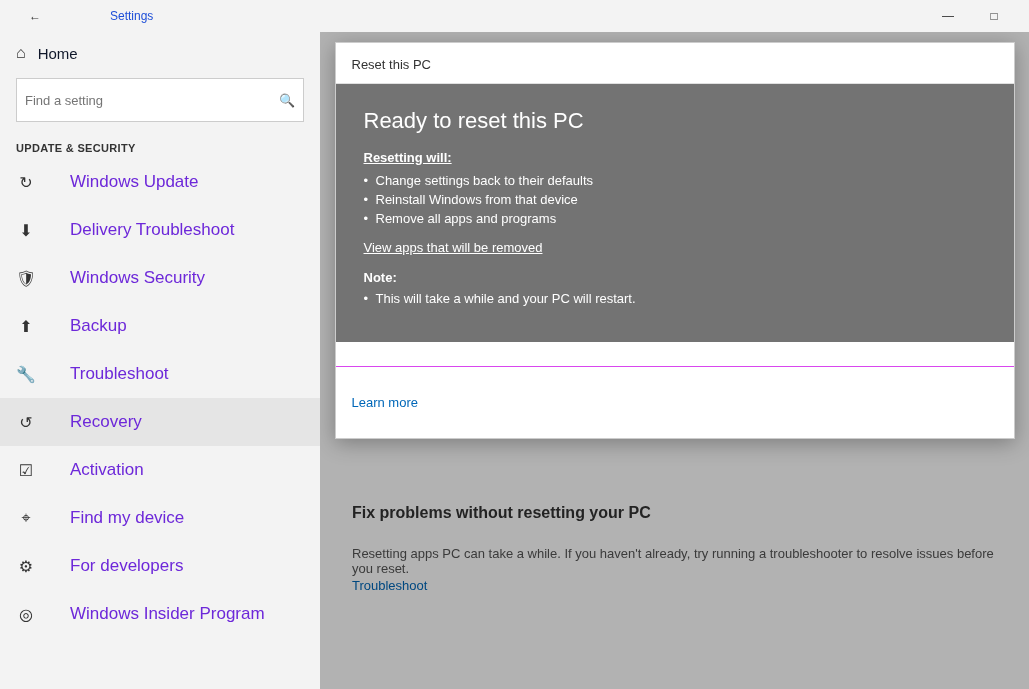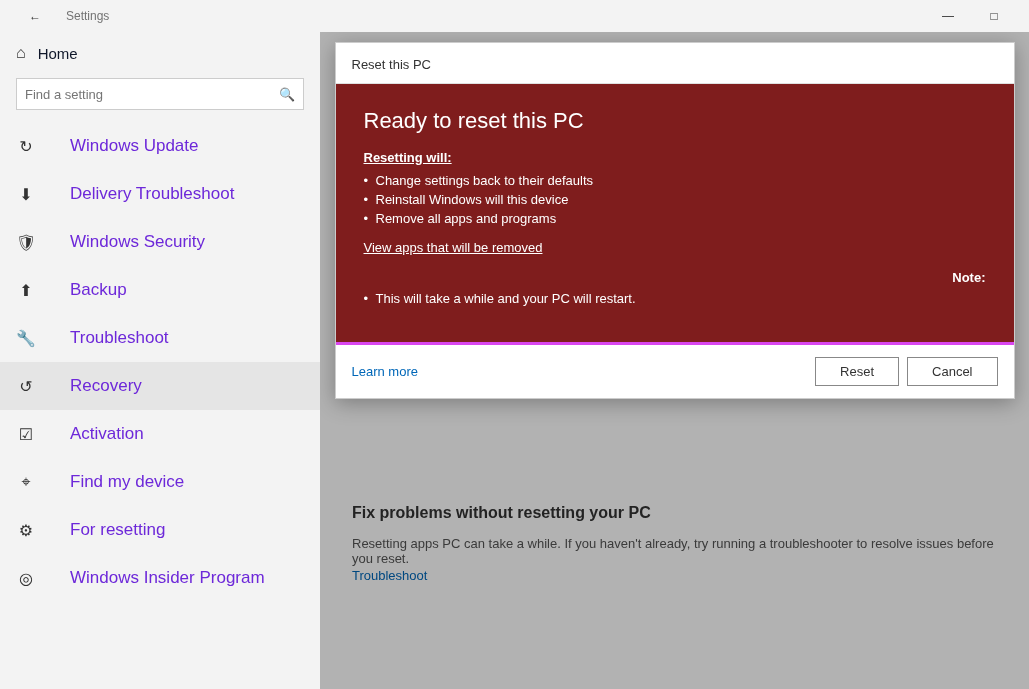--- a/index.html
+++ b/index.html
@@ -21,21 +21,22 @@
       padding: 0 12px;
       justify-content: space-between;
     }
     .titlebar-left {
       display: flex;
       align-items: center;
       gap: 8px;
     }
     .titlebar-title {
       font-size: 12px;
-      color: #737373;
+      color: #1d4ed8;
+      margin-left: 44px;
     }
     .titlebar-controls {
       display: flex;
       gap: 0;
     }
     .titlebar-btn {
       width: 46px;
       height: 32px;
       display: flex;
       align-items: center;
@@ -77,21 +78,21 @@
       font-size: 15px;
       color: #0f172a;
     }
 
     .search-box {
       margin: 4px 16px 12px 16px;
       position: relative;
     }
     .search-box input {
       width: 100%;
-      height: 32px;
+      height: 44px;
       padding: 0 32px 0 8px;
       border: 1px solid #ccc;
       background: #fff;
       font-size: 13px;
       outline: none;
     }
     .search-box-icon {
       position: absolute;
       right: 8px;
       top: 50%;
@@ -148,21 +149,21 @@
     .section-title {
       font-size: 14px;
       font-weight: 600;
       color: #333;
       margin-bottom: 12px;
     }
     .fix-section-title {
       font-size: 16px;
       font-weight: 600;
       color: #333;
-      margin-bottom: 14px;
+      margin-bottom: 24px;
     }
     .fix-section-desc {
       font-size: 13px;
       color: #555;
     }
     .fix-link {
       color: #0067b8;
       text-decoration: none;
       font-size: 13px;
       cursor: pointer;
@@ -192,21 +193,21 @@
     .dialog-titlebar {
       background: #fff;
       padding: 12px 16px 10px 16px;
       border-bottom: 1px solid #e0e0e0;
     }
     .dialog-title-text {
       font-size: 13px;
       color: #333;
     }
     .dialog-body {
-      background: #7f1d1d;
+      background: #737373;
       padding: 24px 28px;
       color: #fff;
     }
     .dialog-heading {
       font-size: 22px;
       font-weight: 400;
       margin-bottom: 16px;
     }
     .resetting-will {
       font-size: 13px;
@@ -235,29 +236,29 @@
       font-size: 13px;
       cursor: pointer;
     }
     .note-section {
       margin-top: 14px;
     }
     .note-label {
       font-size: 13px;
       font-weight: 600;
       margin-bottom: 6px;
-      text-align: right;
     }
     .dialog-footer {
       background: #fff;
-      padding: 12px 16px;
+      padding: 28px 16px;
       display: flex;
       align-items: center;
       justify-content: space-between;
-      border-top: 3px solid #d946ef;
+      border-top: 1px solid #d946ef;
+      margin-top: 24px;
     }
     .footer-learn-more {
       color: #0067b8;
       text-decoration: none;
       font-size: 13px;
       cursor: pointer;
     }
     .footer-buttons {
       display: flex;
       gap: 8px;
@@ -306,20 +307,21 @@
     <div class="sidebar-home">
       <span class="sidebar-home-icon">⌂</span>
       <span class="sidebar-home-label">Home</span>
     </div>
 
     <div class="search-box">
       <input type="text" placeholder="Find a setting" style="">
       <span class="search-box-icon">🔍</span>
     </div>
 
+    <div class="sidebar-section-title">Update &amp; Security</div>
 
     <div class="sidebar-item">
       <span class="sidebar-item-icon">↻</span>
       <span class="sidebar-item-label">Windows Update</span>
     </div>
     <div class="sidebar-item">
       <span class="sidebar-item-icon">⬇</span>
       <span class="sidebar-item-label">Delivery Troubleshoot</span>
     </div>
     <div class="sidebar-item">
@@ -341,21 +343,21 @@
     <div class="sidebar-item">
       <span class="sidebar-item-icon">☑</span>
       <span class="sidebar-item-label">Activation</span>
     </div>
     <div class="sidebar-item">
       <span class="sidebar-item-icon">⌖</span>
       <span class="sidebar-item-label">Find my device</span>
     </div>
     <div class="sidebar-item">
       <span class="sidebar-item-icon">⚙</span>
-      <span class="sidebar-item-label">For resetting</span>
+      <span class="sidebar-item-label">For developers</span>
     </div>
     <div class="sidebar-item">
       <span class="sidebar-item-icon">◎</span>
       <span class="sidebar-item-label">Windows Insider Program</span>
     </div>
 
   </div>
 
   <div class="main-content">
     <h1 class="page-title">Recovery</h1>
@@ -372,38 +374,34 @@
 
         <div class="dialog-titlebar">
           <span class="dialog-title-text">Reset this PC</span>
         </div>
 
         <div class="dialog-body">
           <div class="dialog-heading">Ready to reset this PC</div>
           <div class="resetting-will">Resetting will:</div>
           <ul class="bullet-list">
             <li>Change settings back to their defaults</li>
-            <li>Reinstall Windows will this device</li>
+            <li>Reinstall Windows from that device</li>
             <li>Remove all apps and programs</li>
           </ul>
           <a class="dialog-link">View apps that will be removed</a>
           <div class="note-section">
             <div class="note-label">Note:</div>
             <ul class="bullet-list">
               <li>This will take a while and your PC will restart.</li>
             </ul>
           </div>
         </div>
 
         <div class="dialog-footer">
           <a class="footer-learn-more">Learn more</a>
-          <div class="footer-buttons">
-            <button class="btn-reset">Reset</button>
-            <button class="btn-cancel">Cancel</button>
-          </div>
         </div>
 
       </div>
     </div>
 
   </div>
 
 </div>
 
 </body></html>

